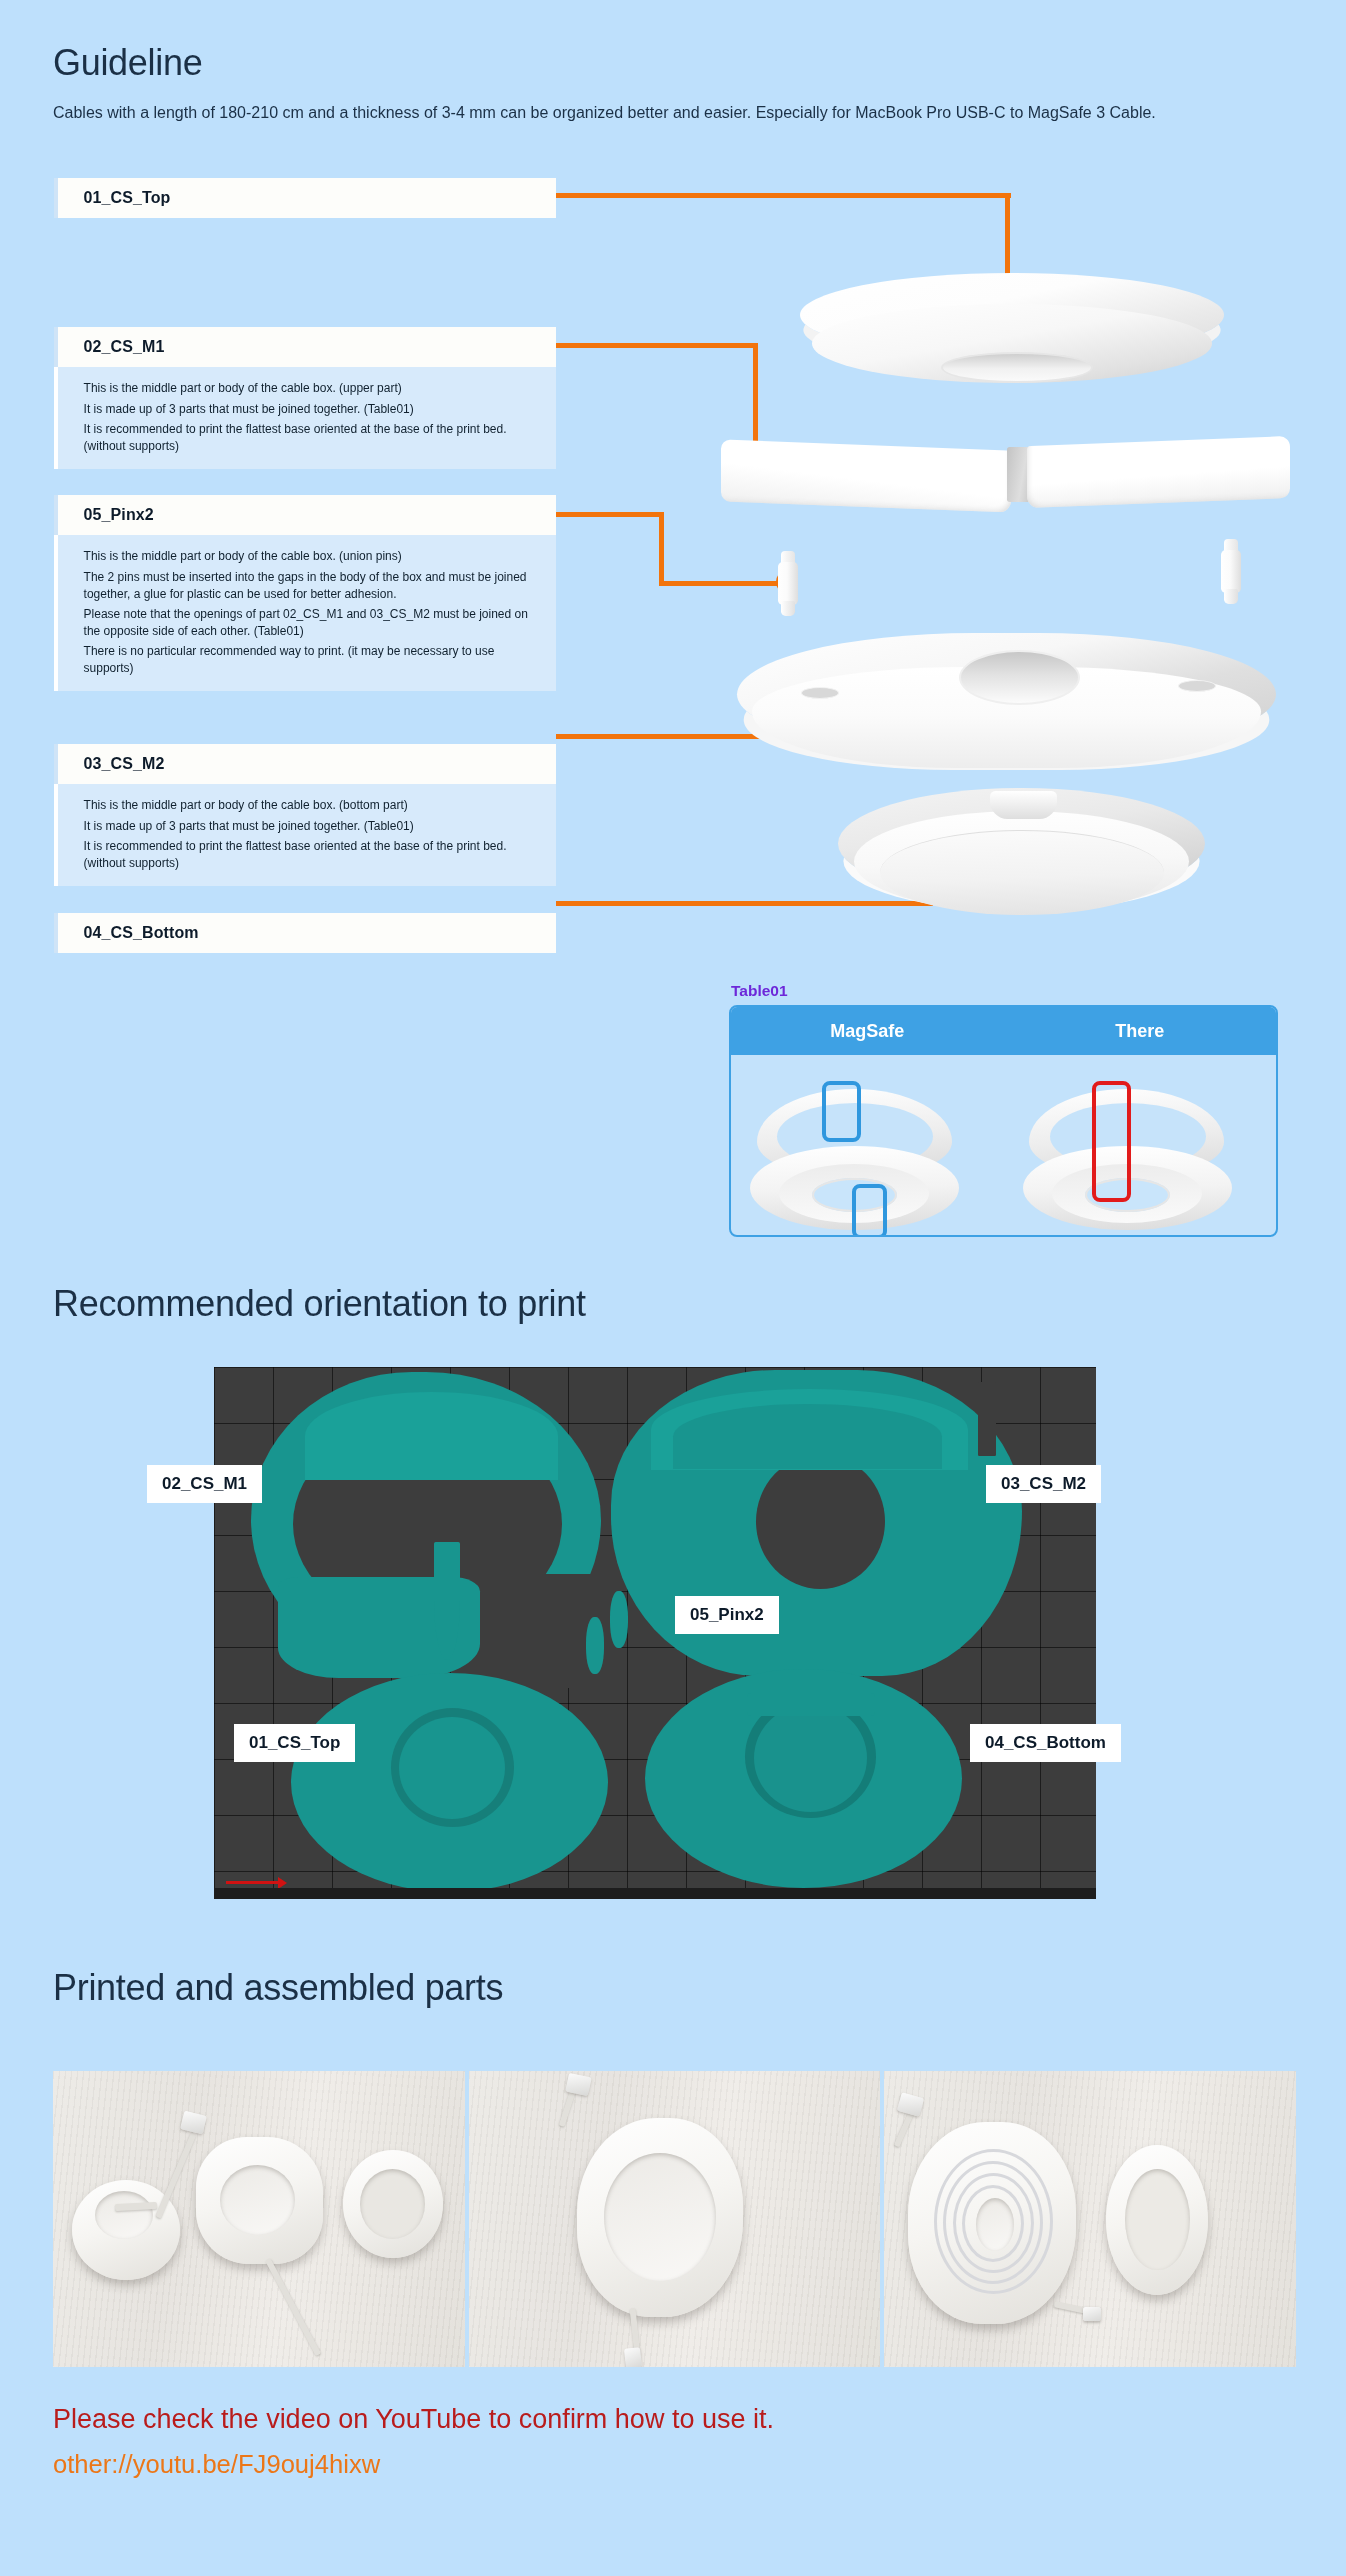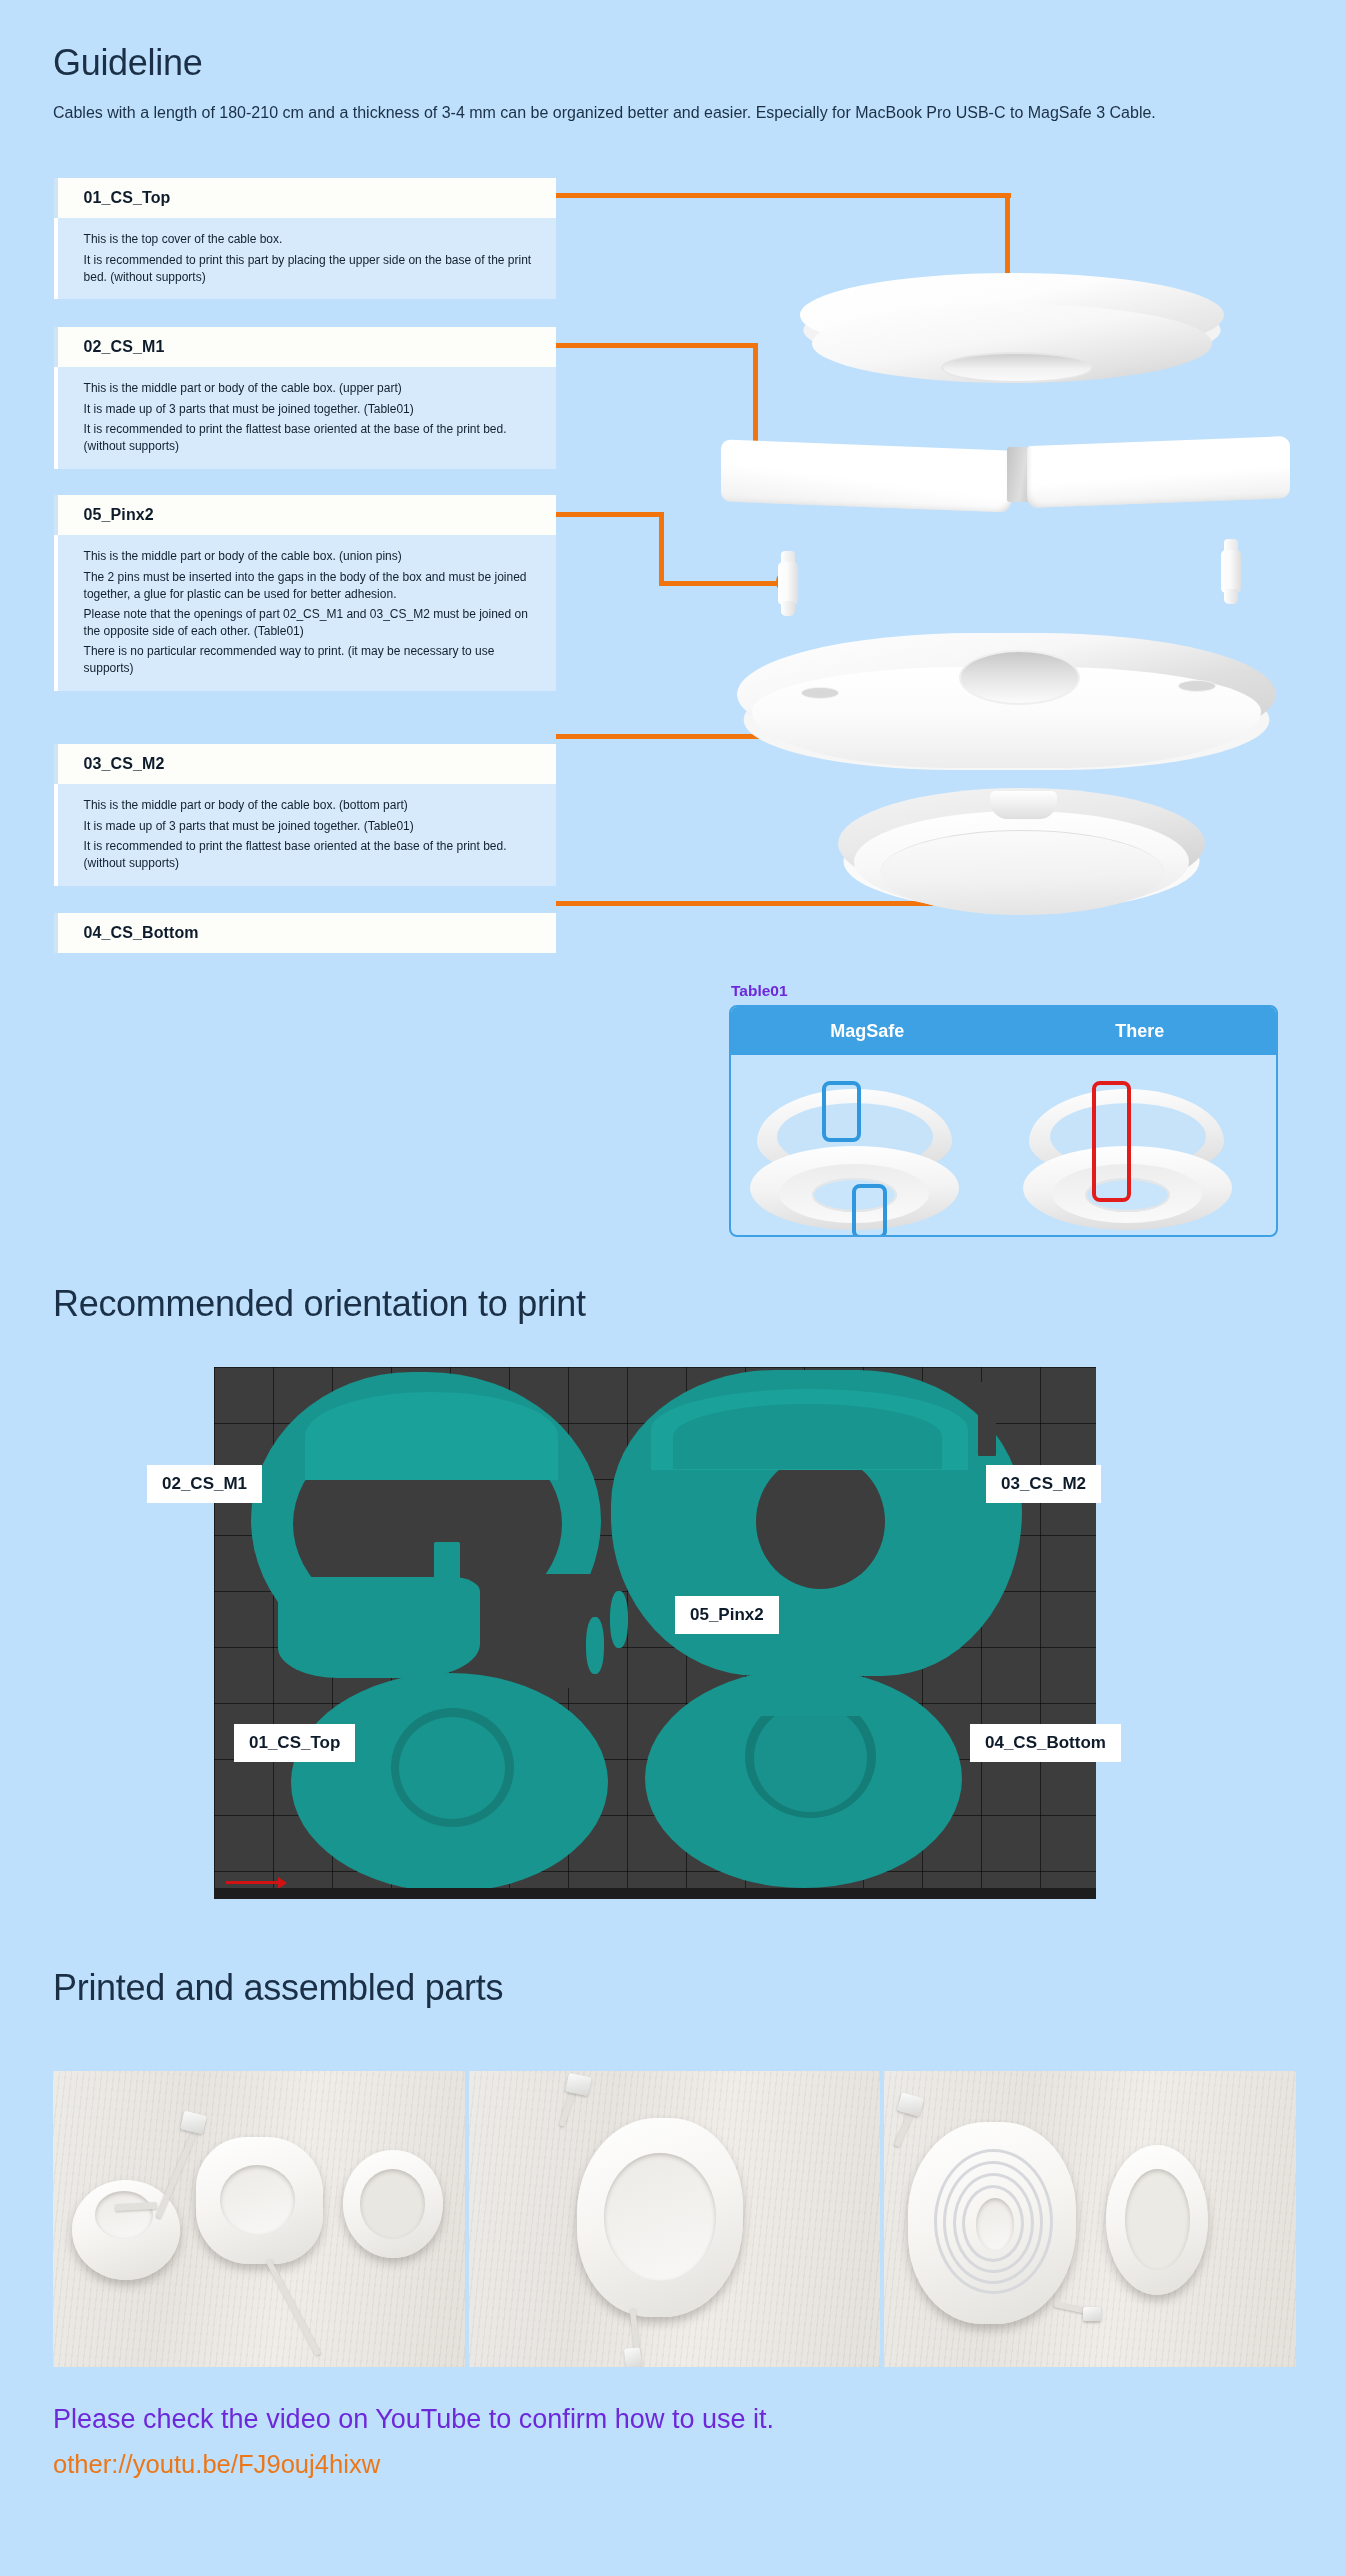--- a/index.html
+++ b/index.html
@@ -288,21 +288,21 @@
     position: absolute; width: 23px; height: 19px;
     background: linear-gradient(160deg,#fbfbfb,#d8d8d6);
     border-radius: 2.7px;
     box-shadow: 0 1.3px 2.7px rgba(100,95,90,0.35);
   }
   .coil { position: absolute; border-radius: 50%; border: 3.4px solid #d7d8dc; }
 
   
   #foot-text {
     position: absolute; left: 53px; top: 2404px;
-    font-size: 27px; color: #6d28d9;
+    font-size: 27px; color: #b91c1c;
     white-space: nowrap;
   }
   #foot-link {
     position: absolute; left: 53px; top: 2450px;
     font-size: 25.6px; color: #ec7718;
     text-decoration: none;
     white-space: nowrap;
   }
 </style>
 </head>
@@ -367,24 +367,20 @@
 
   <div class="render" id="r-bot">
     <div class="b1"></div>
       <div class="b2"></div>
       <div class="b3"></div>
       <div class="nub"></div>
   </div>
 
   <div class="panel" style="top:178px;">
     <div class="panel-title">01_CS_Top</div>
-    <div class="panel-body">
-      <p>This is the top cover of the cable box.</p>
-      <p>It is recommended to print this part by placing the upper side on the base of the print bed. (without supports)</p>
-    </div>
   </div>
 
   <div class="panel" style="top:327px;">
     <div class="panel-title">02_CS_M1</div>
     <div class="panel-body">
       <p>This is the middle part or body of the cable box. (upper part)</p>
       <p>It is made up of 3 parts that must be joined together. (Table01)</p>
       <p>It is recommended to print the flattest base oriented at the base of the print bed. (without supports)</p>
     </div>
   </div>

